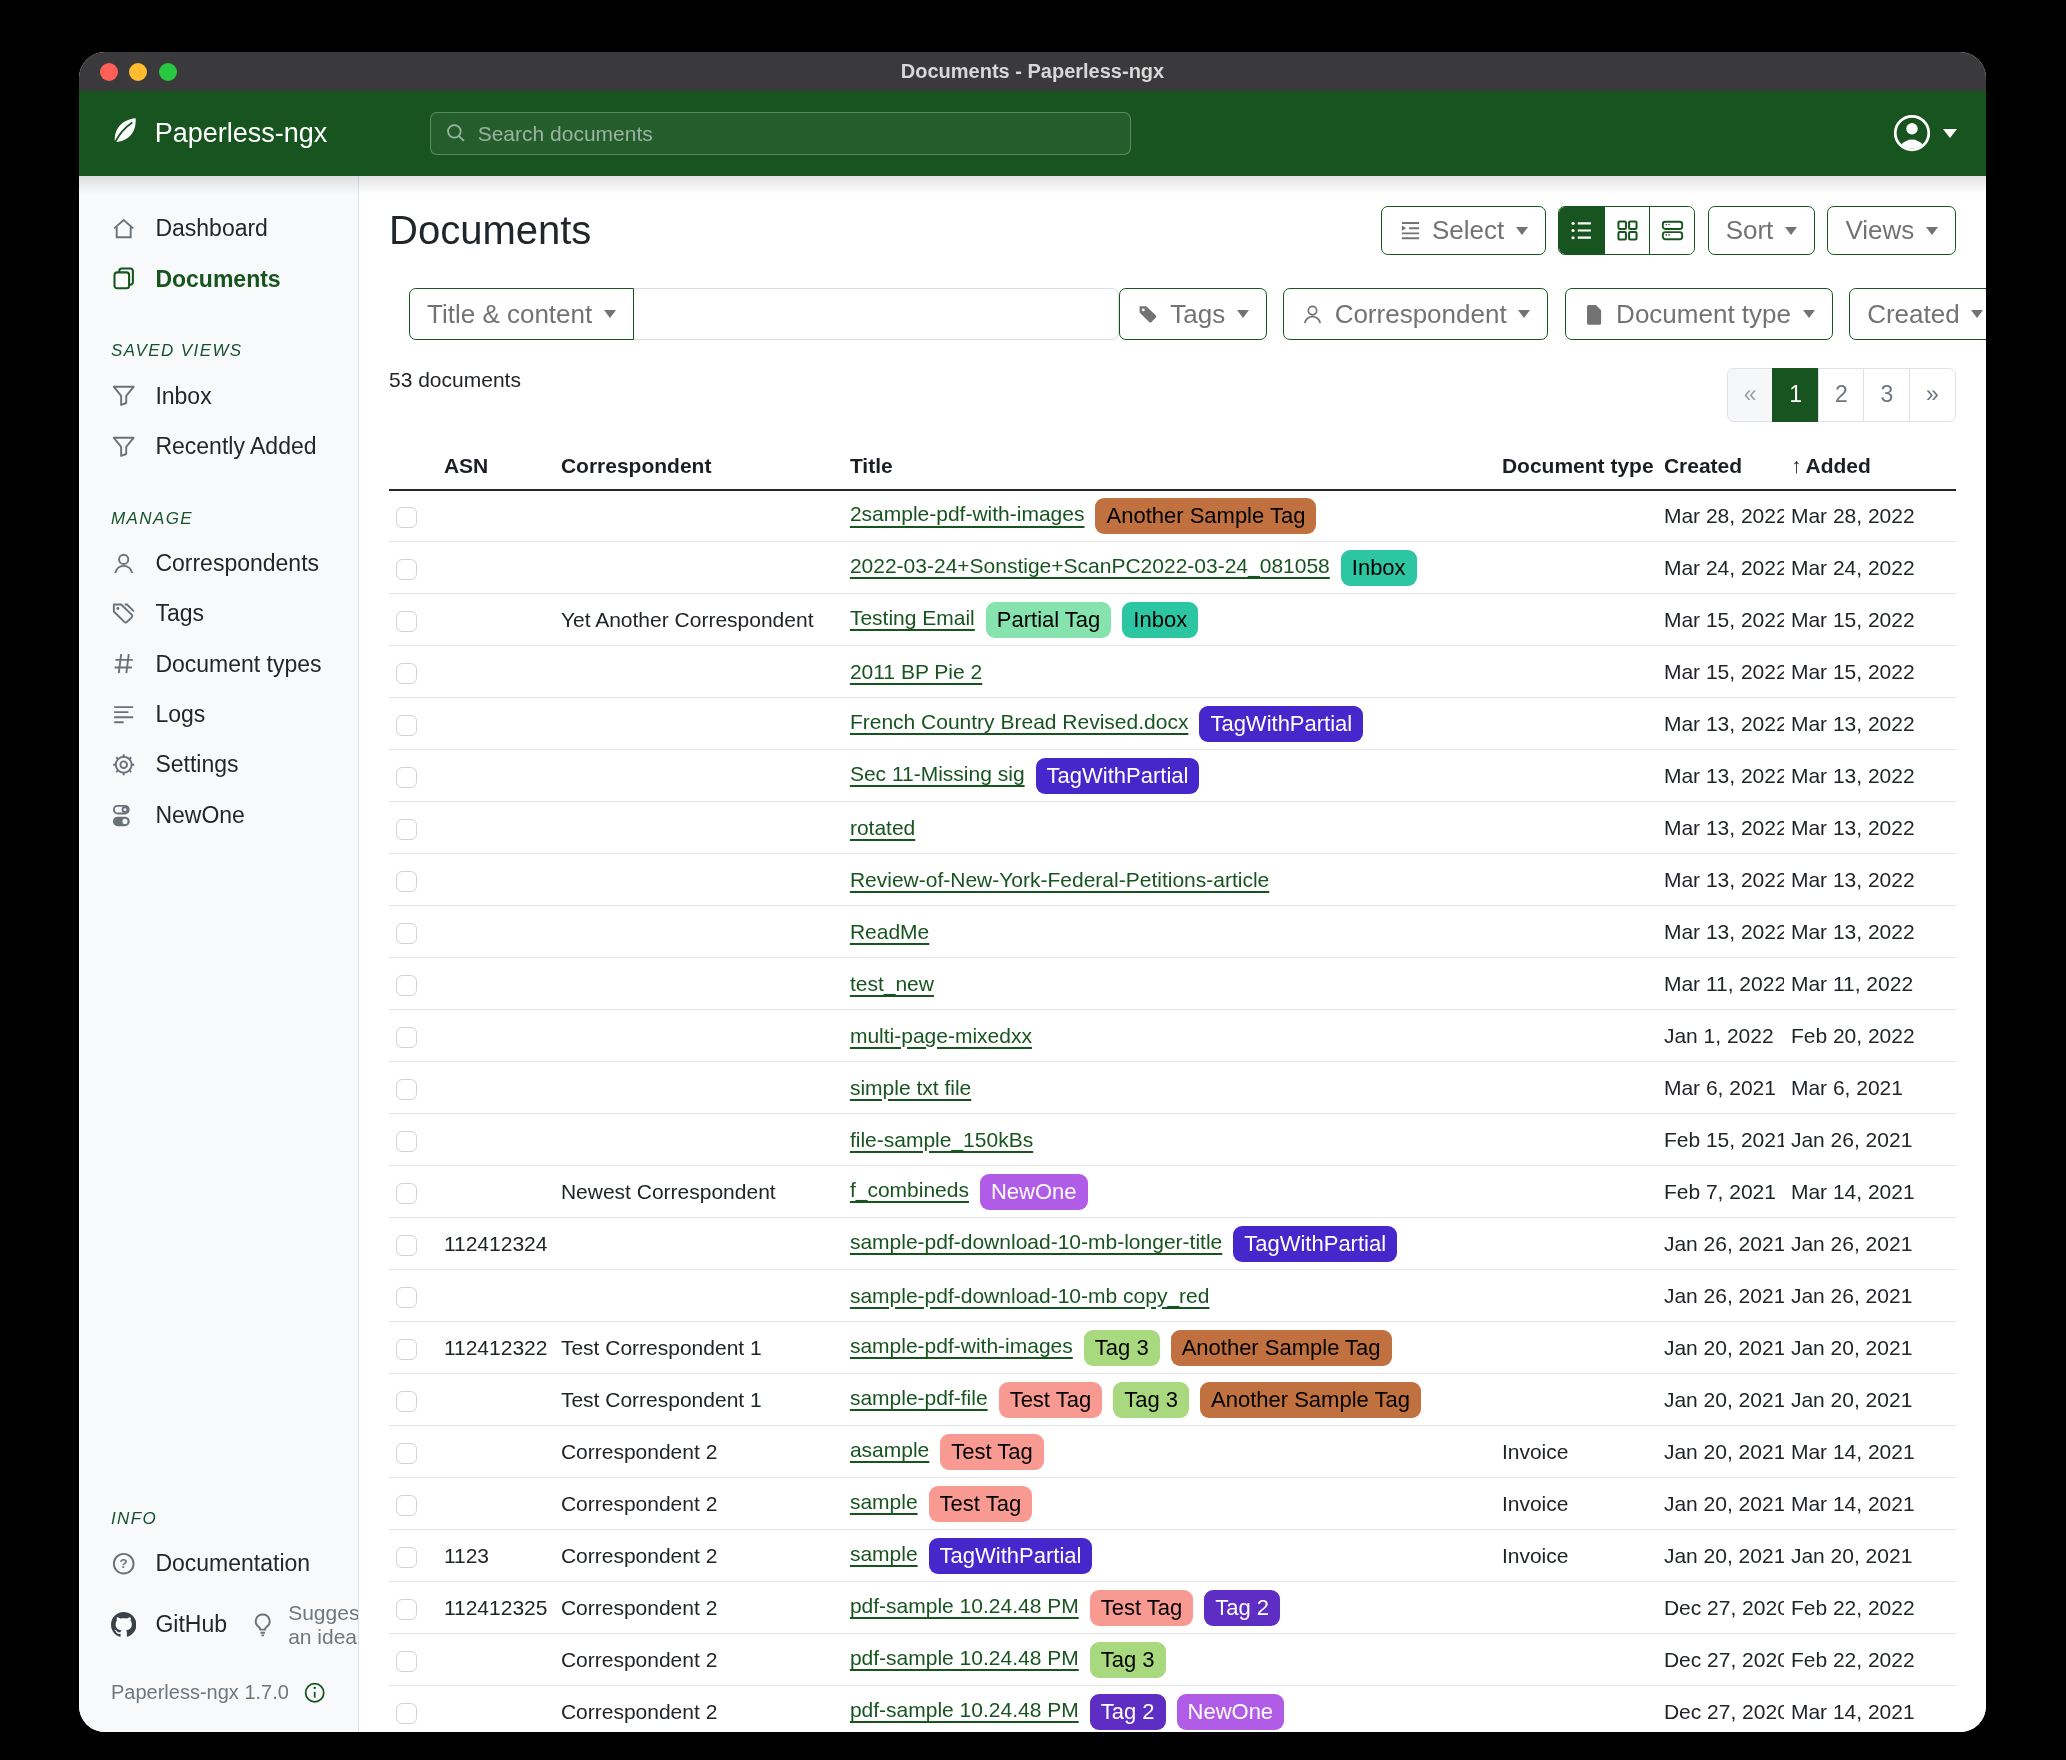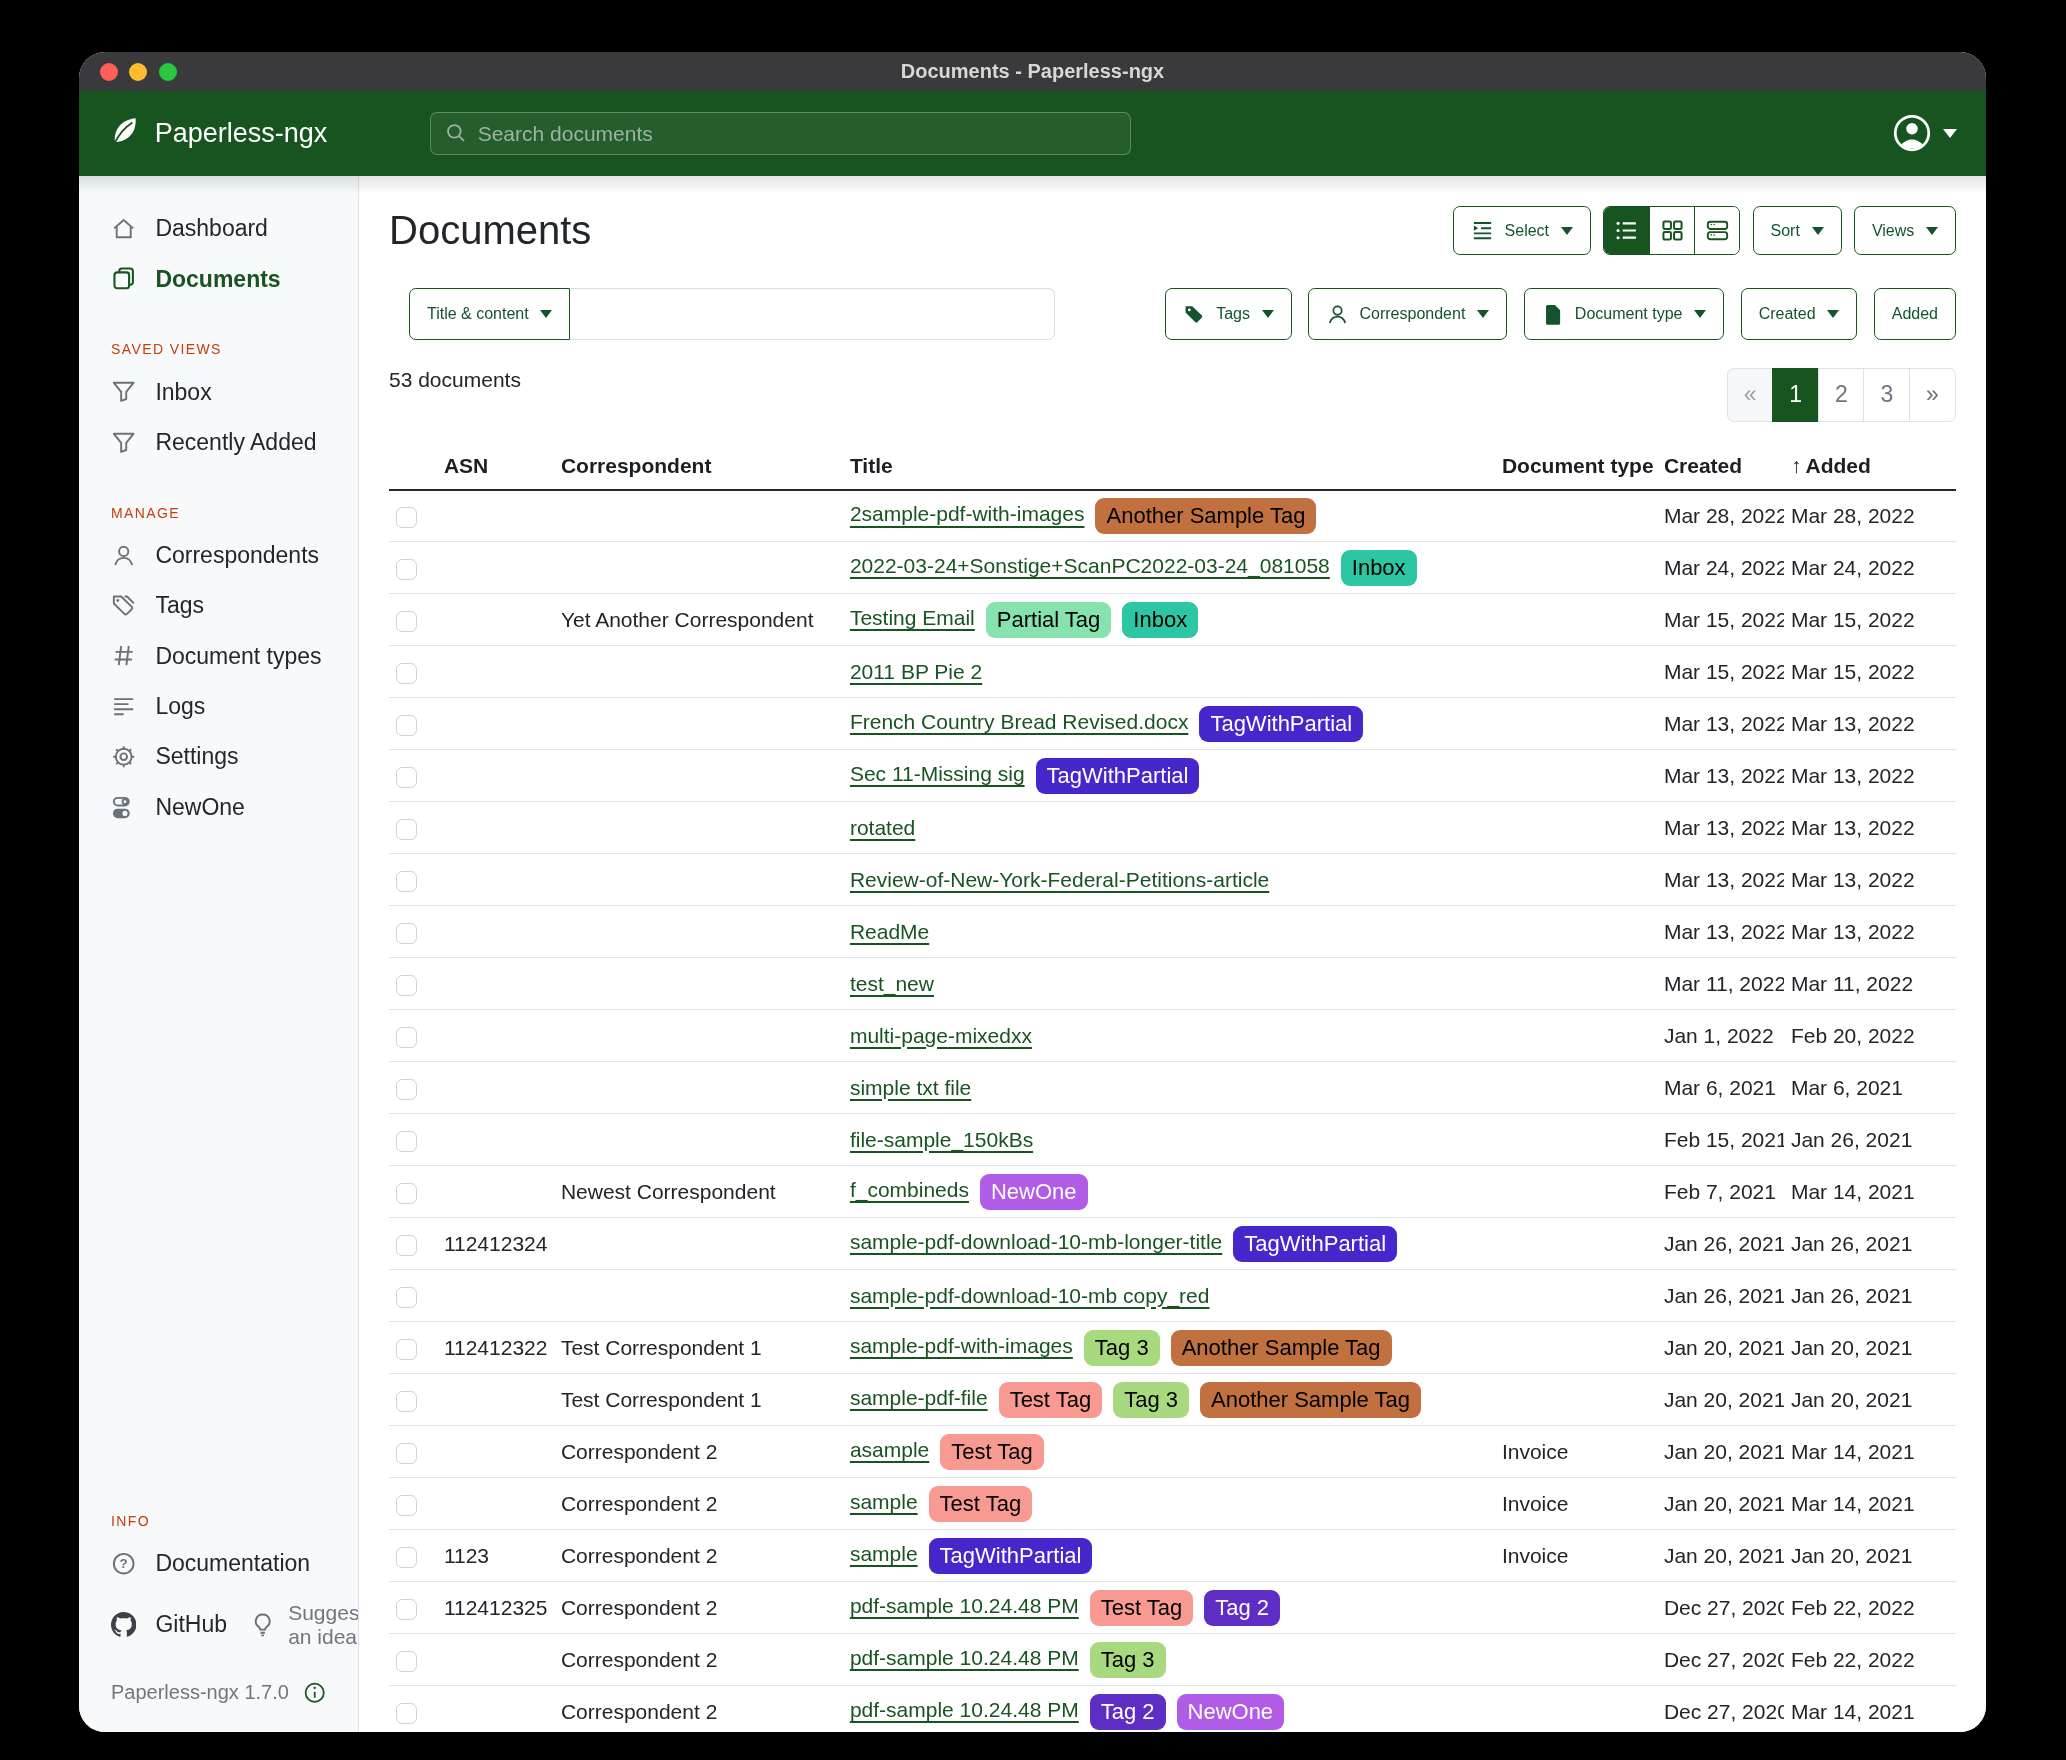--- a/index.html
+++ b/index.html
@@ -37,43 +37,43 @@
 
   
   .content { flex:1; display:flex; min-height:0; position:relative; }
   .content::before { content:""; position:absolute; left:0; right:0; top:0; height:18px;
     background:linear-gradient(rgba(33,37,41,.13), rgba(33,37,41,0)); z-index:6; pointer-events:none; }
 
   
   .sidebar { width:280px; flex:none; background:#f8f9fa; border-right:1.4px solid #dee2e6;
     padding:27.5px 0 27.5px; display:flex; flex-direction:column; overflow:hidden; }
   .sb-section.push { margin-top:auto; }
-  .sb-heading { font-size:14px; color:#c2410c; font-weight:500; letter-spacing:1.4px;
-    padding:11px 32px 9.6px; margin-top:26px; }
+  .sb-heading { font-size:17px; color:#14532d; font-weight:500; letter-spacing:1.4px;
+    padding:11px 32px 9.6px; margin-top:26px;font-style:italic; }
   .sb-item { display:flex; align-items:center; gap:19px; padding:11.7px 16.5px 11.7px 32px;
     font-size:23px; color:#23272b; cursor:pointer; }
   .sb-item .ic { width:25.4px; height:25.4px; color:#6a7279; flex:none; display:flex; }
   .sb-item .ic svg { width:100%; height:100%; }
   .sb-item.active { color:#17541f; font-weight:700; }
   .sb-item.active .ic { color:#17541f; }
   .sb-duo { display:flex; align-items:center; }
   .sb-duo .sb-item:last-child { color:#6f777e; padding-left:6.9px; gap:12.4px; font-size:21px; }
   .sb-version { display:flex; align-items:center; gap:13.7px; padding:20.6px 32px 0;
     font-size:20px; color:#6f777e; }
   .sb-version .ic { width:23.4px; height:23.4px; color:#17541f; display:flex; }
   .sb-version .ic svg { width:100%; height:100%; }
 
   
   .main { flex:1; min-width:0; padding:0 30px; display:flex; flex-direction:column; overflow:hidden; background:#fff; }
   .page-head { margin-top:30px; display:flex; align-items:center; justify-content:space-between; height:59px; }
   .page-title { font-size:40px; font-weight:500; color:#21262b; }
   .head-actions { display:flex; align-items:center; gap:12.4px; }
 
-  .btn { height:49px; border:1.7px solid #17541f; border-radius:6.9px; background:#fff; color:#14532d;
-    display:inline-flex; align-items:center; gap:10.3px; padding:0 17px; font-size:16px; font-weight:400;
+  .btn { height:49px; border:1.7px solid #17541f; border-radius:6.9px; background:#fff; color:#737373;
+    display:inline-flex; align-items:center; gap:10.3px; padding:0 17px; font-size:26px; font-weight:400;
     cursor:pointer; font-family:inherit; white-space:nowrap; }
   .btn .ic { display:flex; } .btn .ic svg { width:23px; height:23px; }
   .btn .caret { border-top-width:8.2px; border-left-width:6.9px; border-right-width:6.9px; margin-left:1.4px; }
 
   .viewgroup { display:flex; height:49px; border:1.7px solid #17541f; border-radius:6.9px; overflow:hidden; }
   .viewgroup .vbtn { width:45px; display:flex; align-items:center; justify-content:center;
     color:#17541f; background:#fff; cursor:pointer; }
   .viewgroup .vbtn + .vbtn { border-left:1.7px solid #17541f; }
   .viewgroup .vbtn.active { background:#17541f; color:#fff; }
   .viewgroup .vbtn svg { width:25px; height:25px; }

